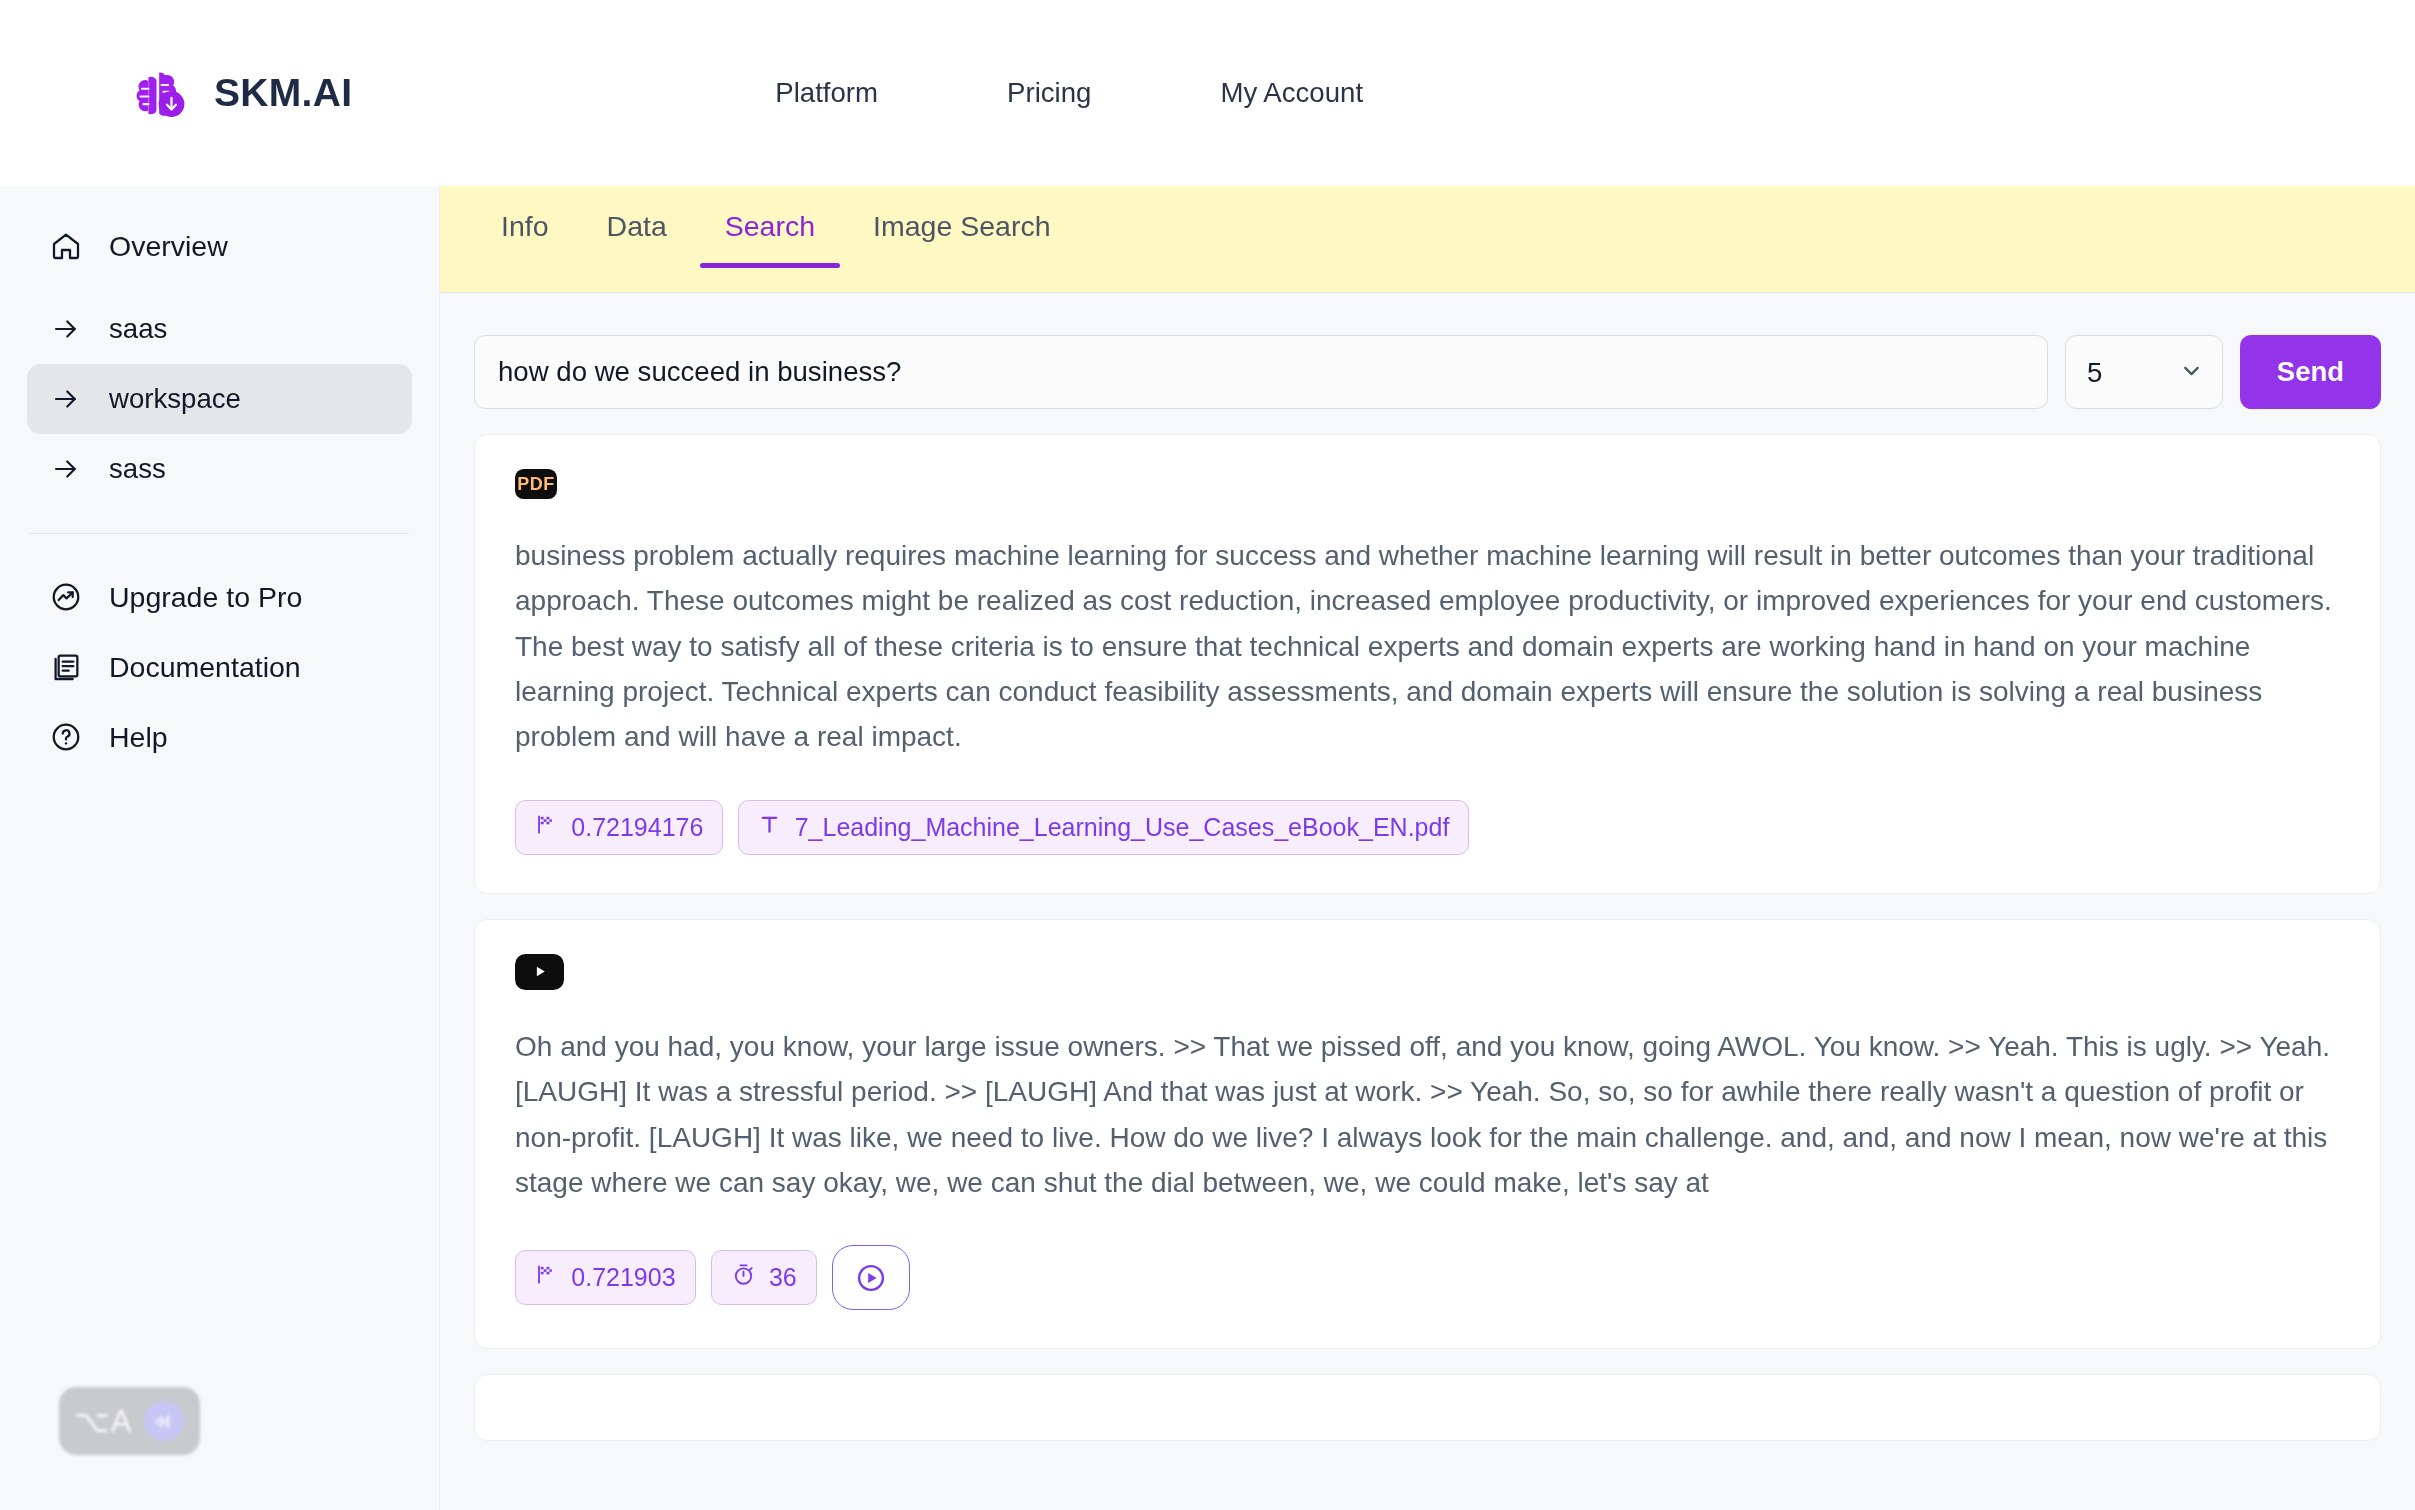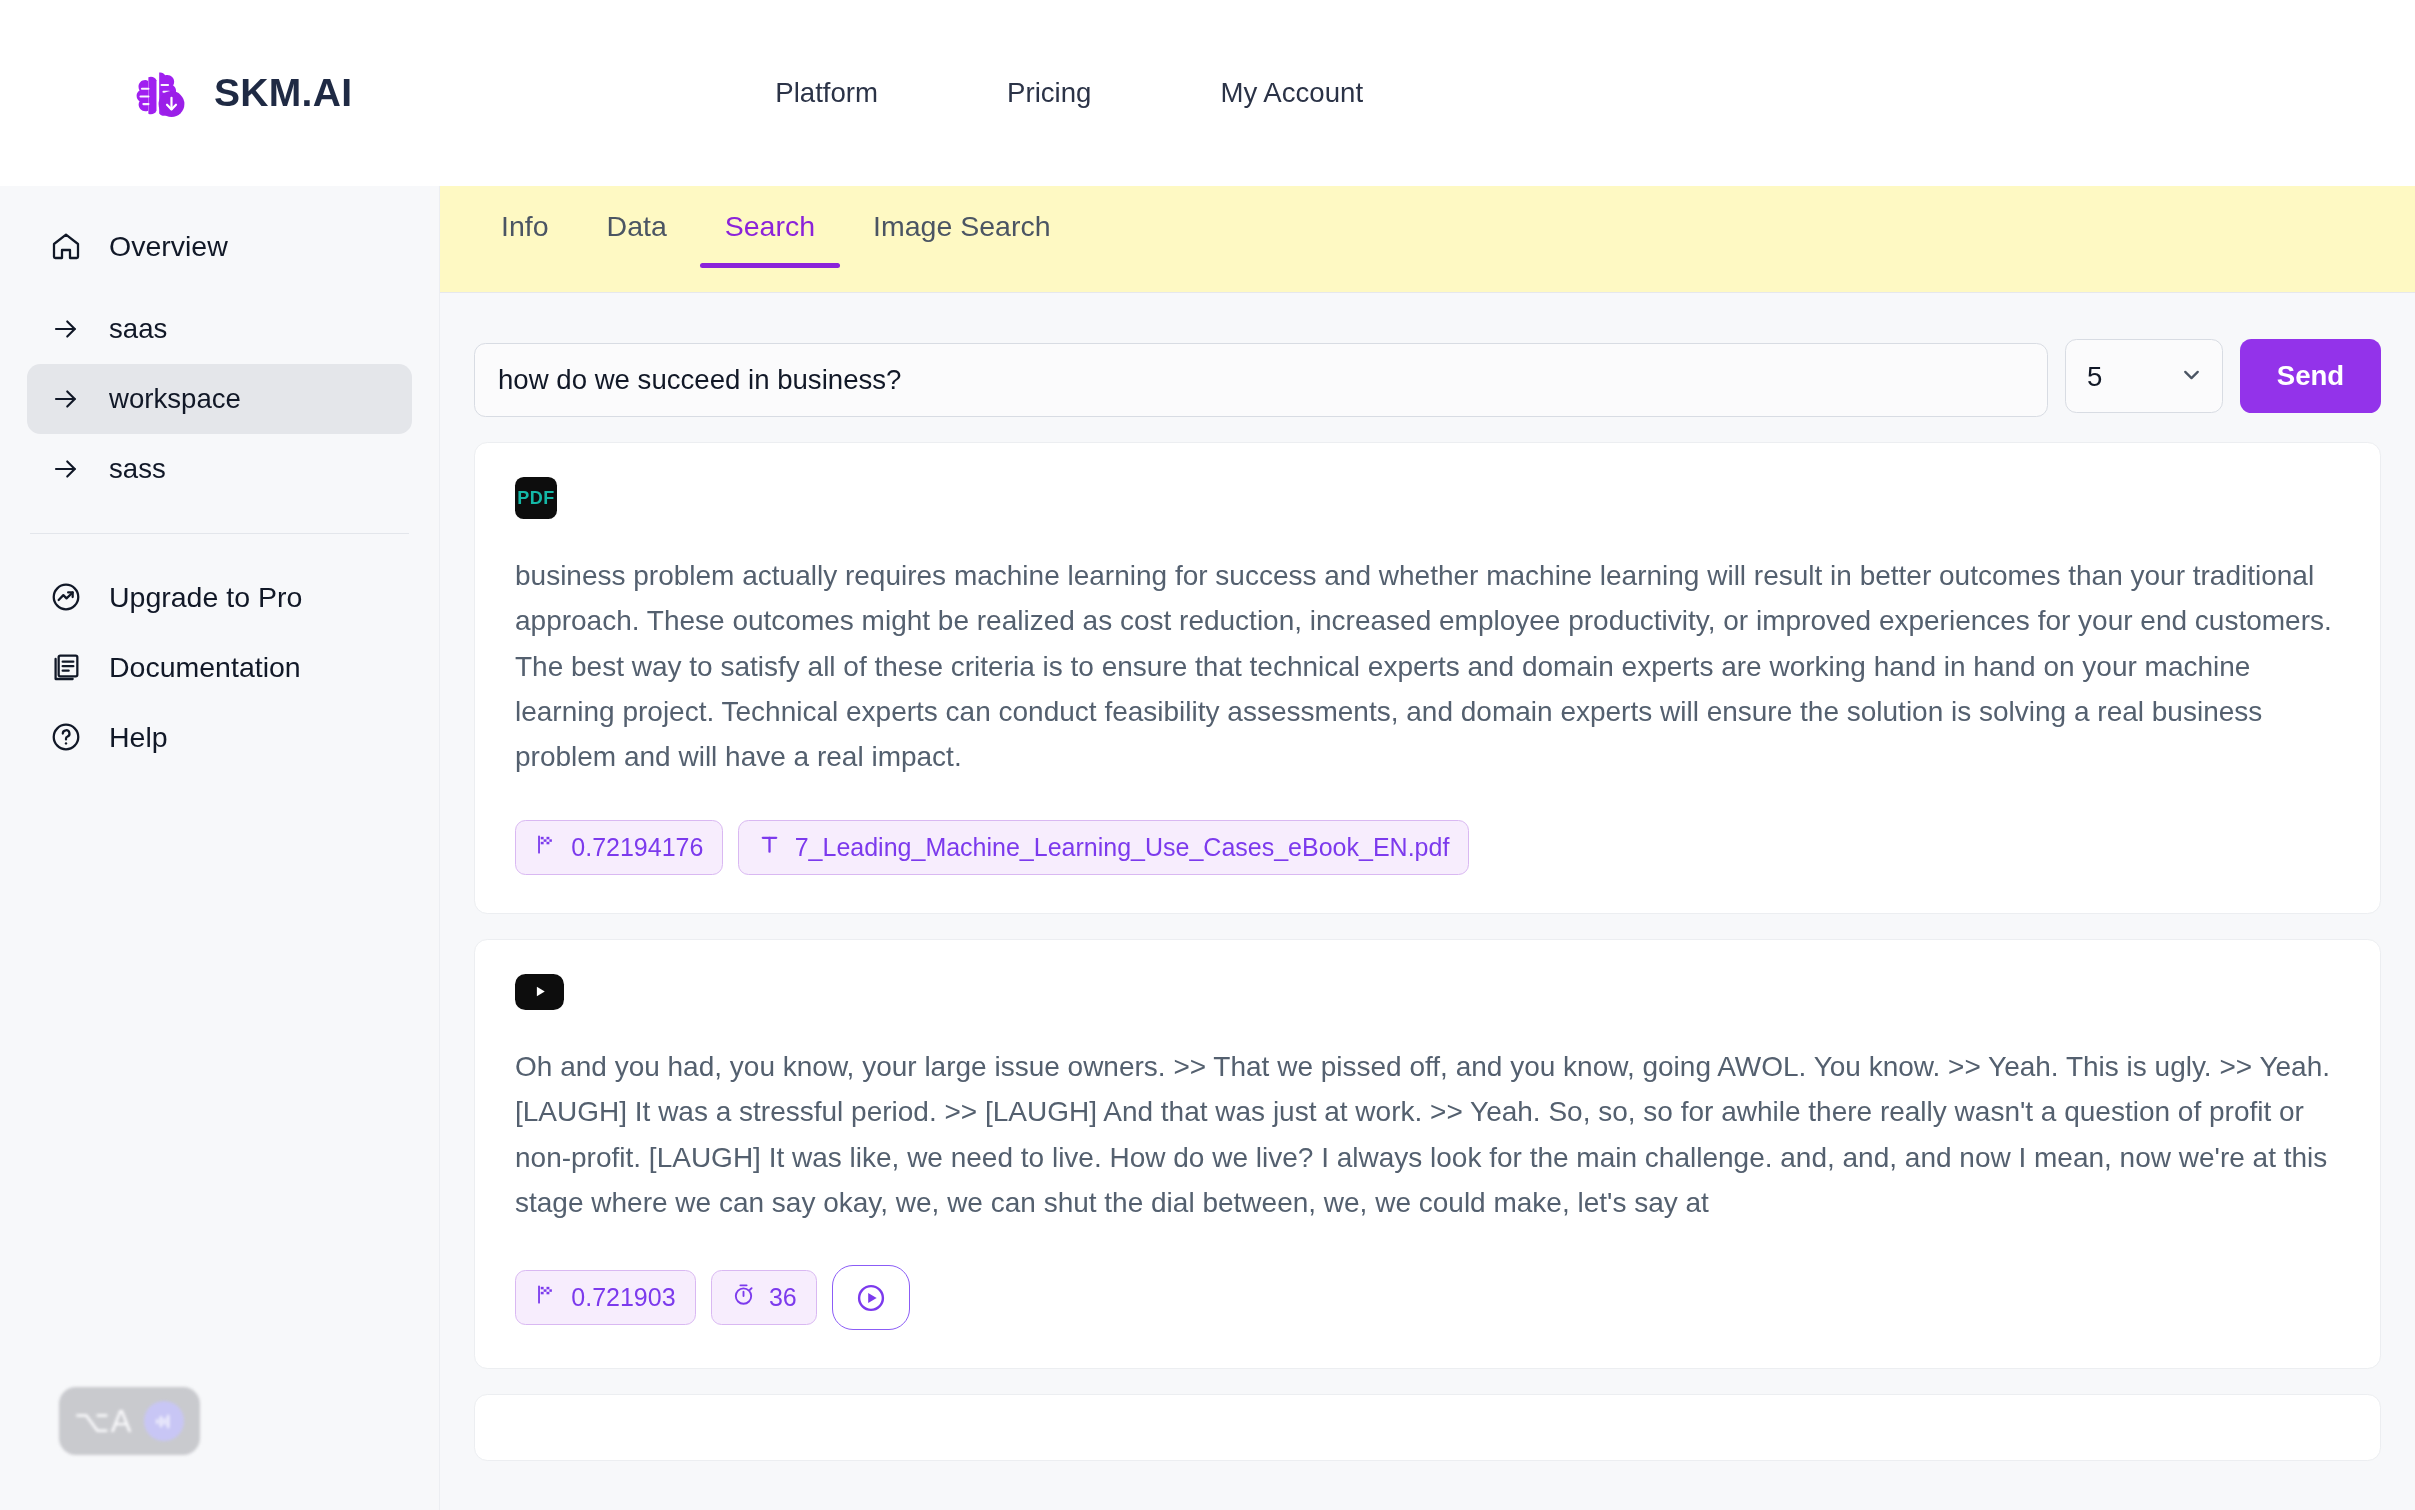--- a/index.html
+++ b/index.html
@@ -84,21 +84,21 @@
     content: ""; position: absolute; left: 0; right: 0; bottom: 0;
     height: 4.8px; background: #8b23d9; border-radius: 2.9px;
   }
 
   .content { padding: 42px 34px 0 34px; }
 
   .searchbar { display: flex; align-items: center; gap: 17px; }
   .search-input {
     flex: 1; height: 74px; border: 1px solid #d8dce3; border-radius: 11.4px;
     background: #fbfbfc; font-size: 27.6px; color: #111827;
-    padding: 0 23px; font-family: "Liberation Sans", sans-serif; margin-top: 8px;
+    padding: 0 23px; font-family: "Liberation Sans", sans-serif;
   }
   .select-wrap { position: relative; width: 158px; height: 74px; }
   .count-select {
     width: 100%; height: 100%; appearance: none; -webkit-appearance: none;
     border: 1px solid #d8dce3; border-radius: 11.4px; background: #fbfbfc;
     font-size: 27.6px; color: #111827; padding: 0 21px;
     font-family: "Liberation Sans", sans-serif; cursor: pointer;
   }
   .select-chev {
     position: absolute; right: 19px; top: 50%; transform: translateY(-50%);
@@ -111,23 +111,23 @@
   }
 
   
   .card {
     background: #ffffff; border: 1px solid #eceef1; border-radius: 13.3px;
     margin-top: 25px; padding: 34px 40px 38px 40px;
   }
   .card.stub { padding: 0; height: 67px; margin-top: 25px; }
 
   .pdf-icon {
-    width: 42px; height: 42px; border-radius: 8.6px; background: #0d0d0d;
+    width: 42px; height: 30px; border-radius: 8.6px; background: #0d0d0d;
     display: flex; align-items: center; justify-content: center;
-    color: #14b8a6; font-size: 18px; font-weight: 700; letter-spacing: 0.5px;
+    color: #fdba74; font-size: 18px; font-weight: 700; letter-spacing: 0.5px;
   }
   .yt-icon {
     width: 49px; height: 36px; border-radius: 10.5px; background: #0d0d0d;
     display: flex; align-items: center; justify-content: center;
   }
   .card-body {
     margin-top: 34px; font-size: 28px; line-height: 1.62; color: #54606f;
   }
   .chips { display: flex; align-items: center; gap: 15px; margin-top: 40px; }
   .chip {

